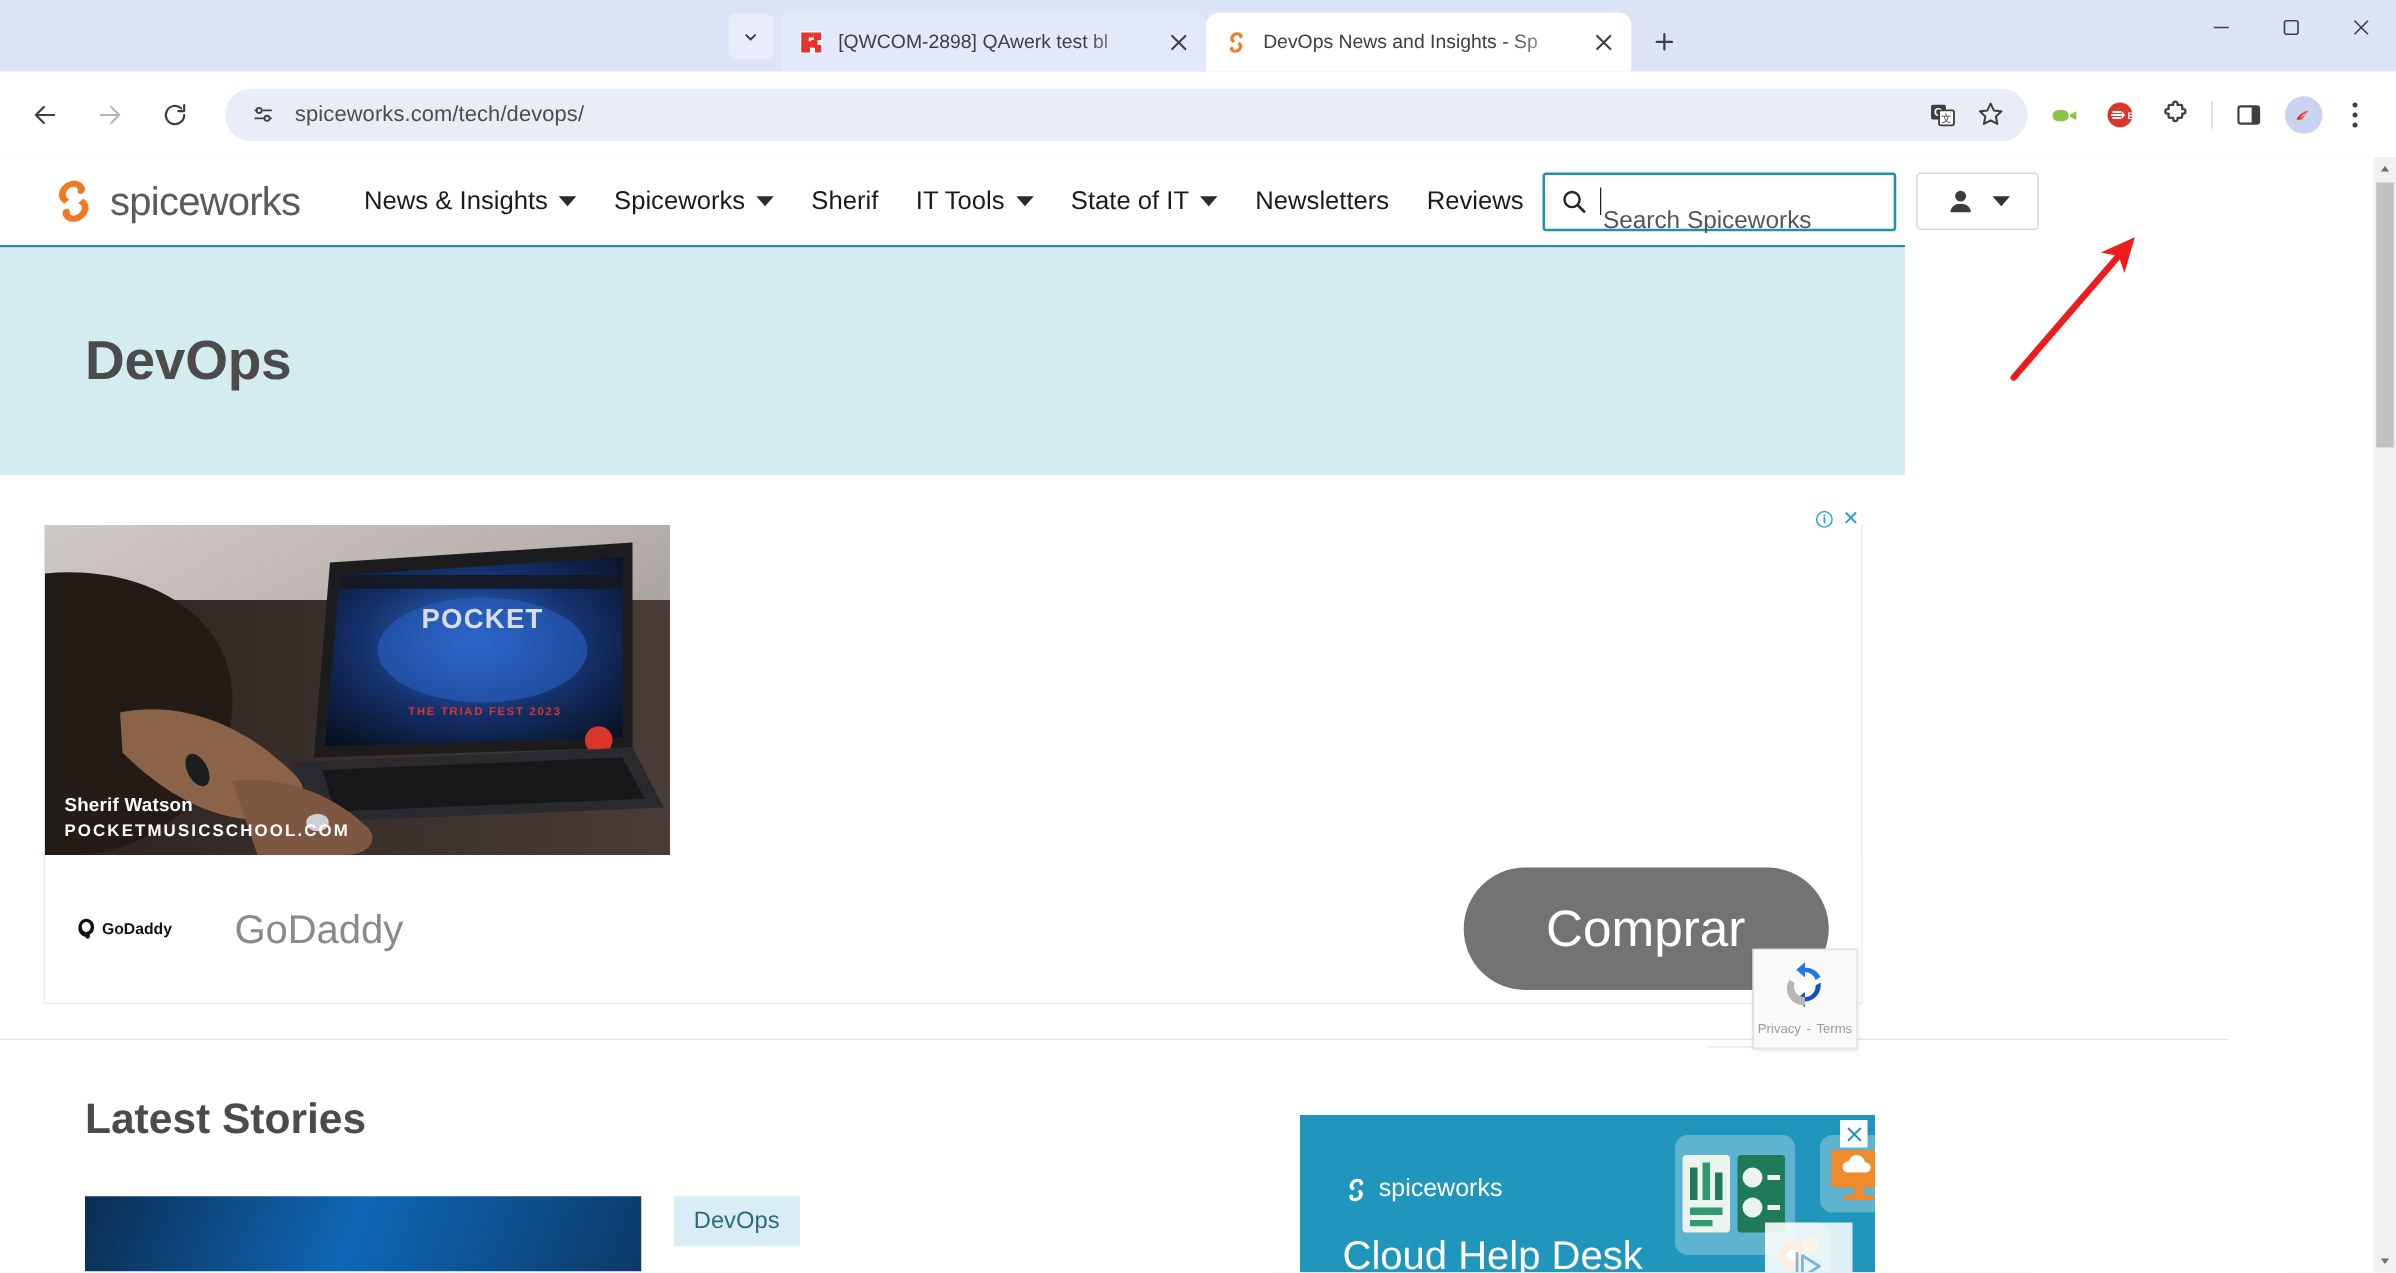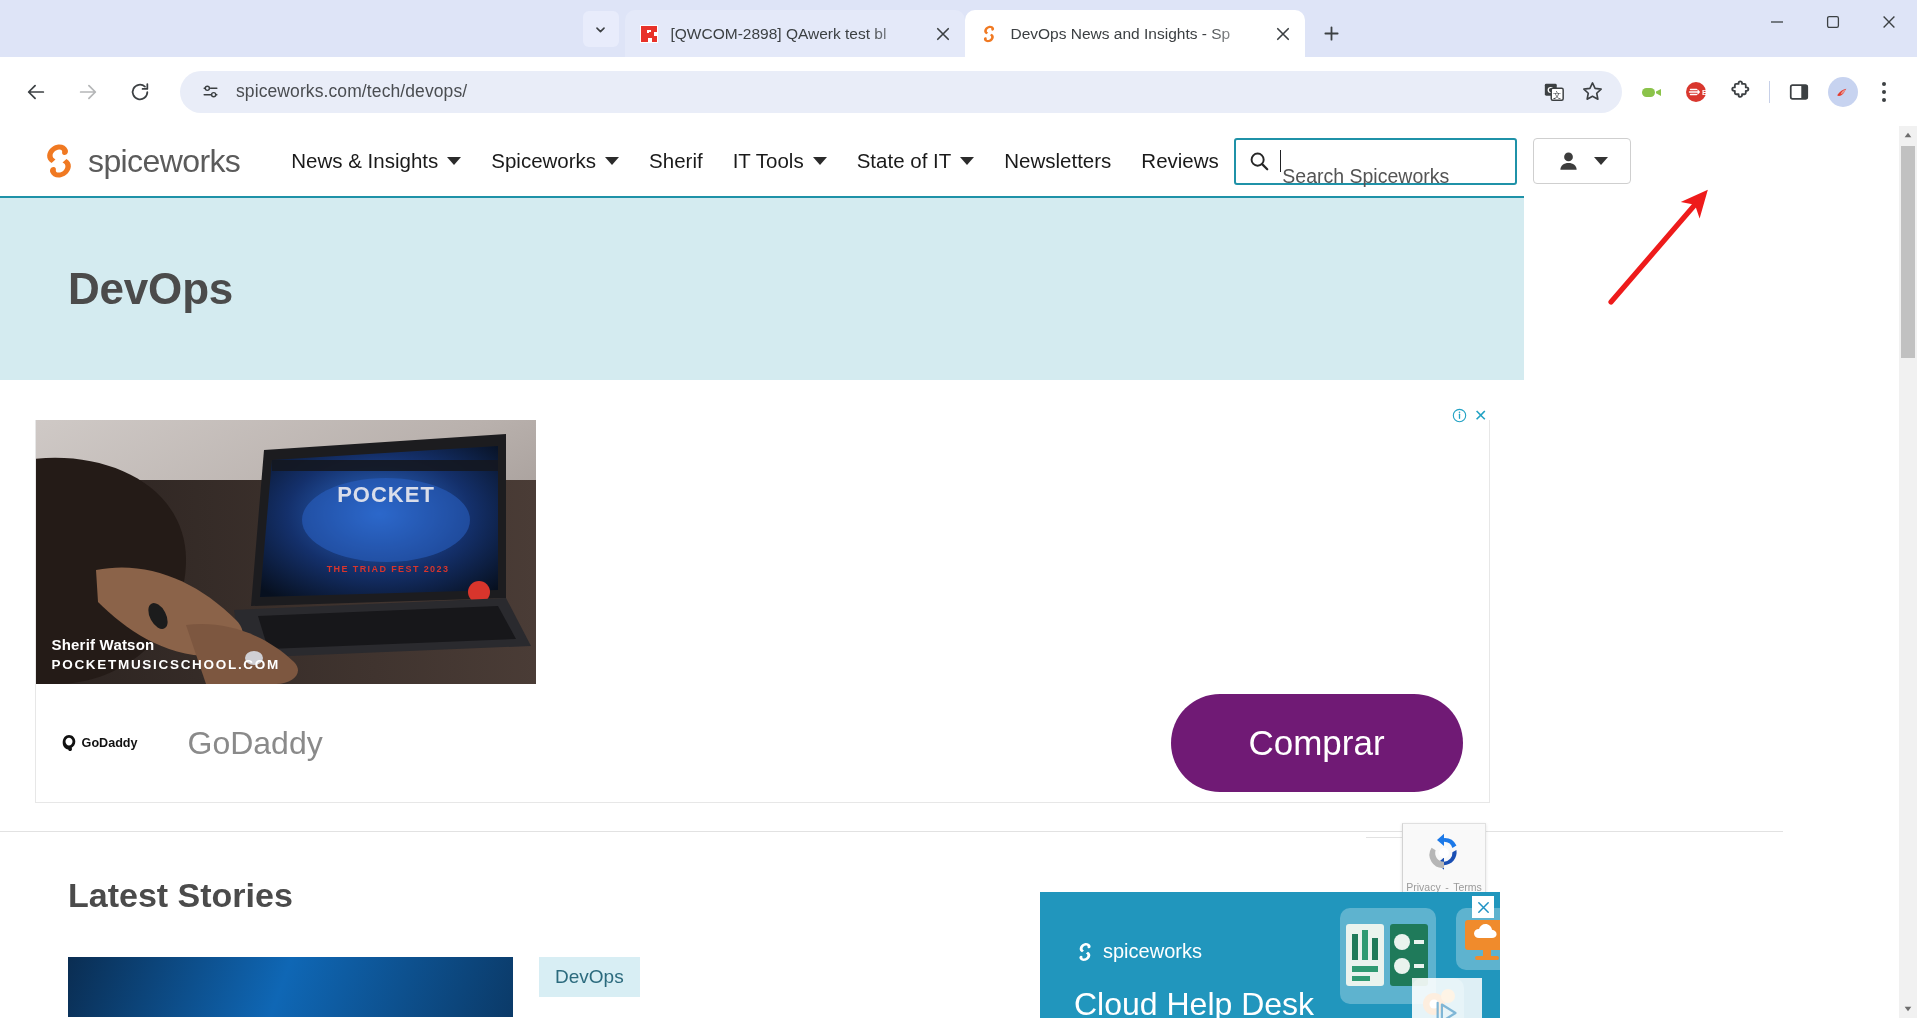--- a/index.html
+++ b/index.html
@@ -156,22 +156,22 @@
   .adimg-credit { position: absolute; left: 16px; bottom: 12px; color: #fff; }
   .adimg-credit .c1 { font-size: 15px; font-weight: bold; letter-spacing:.2px;}
   .adimg-credit .c2 { font-size: 13.5px; font-weight: bold; letter-spacing: 1.7px; margin-top: 4px;}
   .adtext { flex: 1 1 auto; display: flex; align-items: center; justify-content: center; background: #fff; }
   .adheadline { font-size: 54px; color: #0c0c0c; border-bottom: 6px solid #7a7a7a; padding-bottom: 4px; }
   .adbottom { height: 118px; display: flex; align-items: center; padding: 0 26px 0 24px;
               background: #fff; border-top: 0; }
   .brandrow { display: flex; align-items: center; gap: 20px; flex: 1 1 auto; }
   .gd-logo { display: flex; align-items: center; gap: 5px; }
   .gd-name { font-size: 32px; color: #8a8a8a; }
-  .buybtn { width: 292px; height: 98px; border-radius: 49px; background: #701a75;
-            color: #fff; font-size: 35px; display: flex; align-items: center; justify-content: center; }
+  .buybtn { width: 292px; height: 98px; border-radius: 49px; background: #737373;
+            color: #fff; font-size: 41px; display: flex; align-items: center; justify-content: center; }
 
   
   .divider { width: 1783px; height: 1px; background: #e2e2e2; margin: 28px auto 0; }
   .latest { padding: 44px 0 0 68px; }
   .latest h2 { font-size: 34px; color: #4b4b4b; font-weight: bold; }
   .storyrow { display: flex; align-items: flex-start; margin-top: 42px; gap: 26px; }
   .story-thumb { width: 445px; height: 60px; background: linear-gradient(110deg,#0a2d52 0%, #0f67b5 48%, #0b3a68 100%); }
   .tagpill { background: #d8eef4; color: #2b6a7d; font-size: 19px; padding: 9px 16px; }
 
   
@@ -180,21 +180,21 @@
   .rightad .ra-close { position:absolute; right: 6px; top: 4px; width: 22px; height: 22px;
                        background:#fff; display:flex; align-items:center; justify-content:center;}
   .rightad .ra-logo { position: absolute; left: 34px; top: 48px; display:flex; align-items:center; gap:7px;}
   .rightad .ra-logo span { color: #fff; font-size: 20px; }
   .rightad .ra-title { position: absolute; left: 34px; top: 94px; color:#fff; font-size: 32px; }
   .ra-tile { position: absolute; border-radius: 10px; background: rgba(255,255,255,.28); }
   .ra-play { position:absolute; right: 18px; bottom: -30px; width: 70px; height: 70px;
              background: rgba(255,255,255,.85); display:flex; align-items:center; justify-content:center;}
 
   
-  .recaptcha { position: absolute; right: 38px; top: 697px; width: 84px; height: 80px;
+  .recaptcha { position: absolute; right: 38px; top: 633px; width: 84px; height: 80px;
                background: #f9f9f9; border: 1px solid #e0e0e0; border-left-color:#d3d3d3;
                box-shadow: 0 1px 3px rgba(0,0,0,.12); display:flex; flex-direction:column;
                align-items:center; justify-content:center; gap: 3px; }
   .recaptcha .rc-txt { font-size: 10.5px; color: #9b9b9b; }
   .rc-line { position: absolute; right: 122px; top: 711px; width: 36px; height: 1px; background: #e2e2e2; }
 
   
   .scrollbar { position: absolute; right: 0; top: 126px; width: 18px; height: 892px; background: #f1f1f1; }
   .sb-arrow { height: 18px; display: flex; align-items: center; justify-content: center; background:#f1f1f1;}
   .sb-thumb { position: absolute; top: 20px; left: 2px; width: 14px; height: 212px; background: #c1c1c1; border-radius: 0;}

